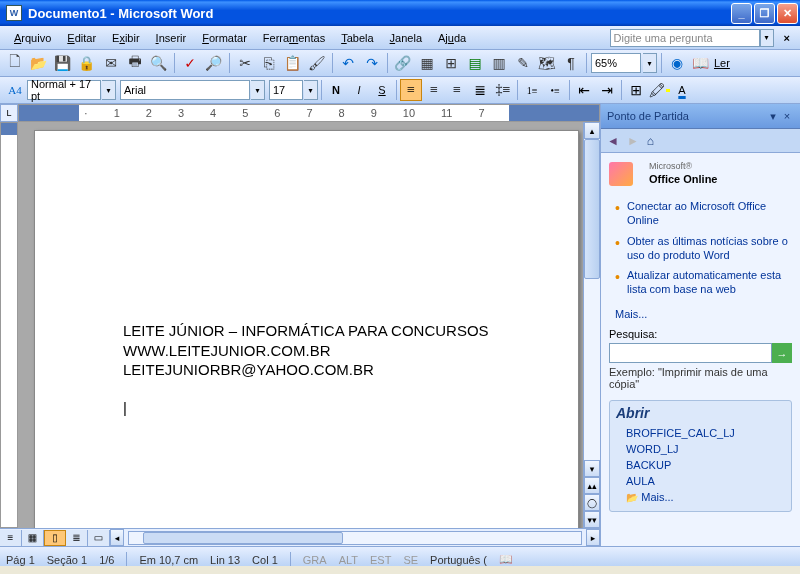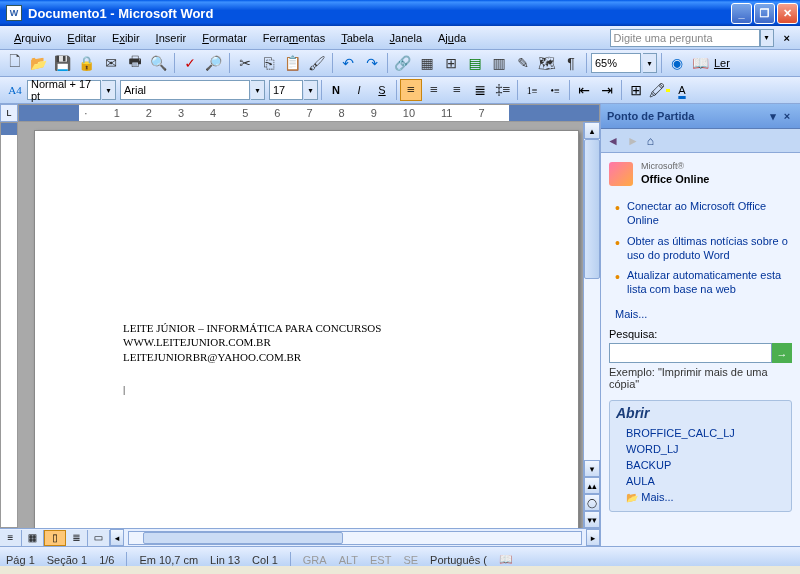--- a/index.html
+++ b/index.html
@@ -30,35 +30,35 @@
 .hruler-row { display: flex; height: 18px; background: #e6efff; }
 .ruler-corner { width: 18px; height: 18px; background: #e6efff; border: 1px solid #8ba8d8; display:flex;align-items:center;justify-content:center;font-size:9px; }
 .hruler { flex: 1; background: #fff; border: 1px solid #999; position: relative; overflow: hidden; font-size: 9px; color: #666; display: flex; align-items: center; }
 .hruler-dark { position: absolute; left: 0; width: 60px; height: 100%; background: #5a7db8; }
 .hruler-dark2 { position: absolute; right: 0; width: 90px; height: 100%; background: #5a7db8; }
 .doc-body { flex: 1; display: flex; overflow: hidden; }
 .vruler { width: 18px; background: #fff; border: 1px solid #999; position: relative; }
 .vruler-dark { position: absolute; top: 0; width: 100%; height: 12px; background: #5a7db8; }
 .canvas { flex: 1; background: #a9a9a9; position: relative; overflow: hidden; padding: 8px 0 0 16px; }
 .page { width: 545px; min-height: 700px; background: white; border: 1px solid #888; box-shadow: 2px 2px 4px rgba(0,0,0,0.3); padding: 190px 88px 40px 88px; }
-.page p { font-family: Liberation Serif, serif; font-size: 11px; line-height: 1.3; }
+.page p { font-family: Liberation Sans, sans-serif; font-size: 15px; line-height: 1.3; }
 .cursor-line { font-family: Arial; font-size: 15px; margin-top: 18px; }
 .vscroll { width: 17px; background: #dce8fa; border-left: 1px solid #8ba8d8; display: flex; flex-direction: column; }
 .scr-btn { height: 17px; background: linear-gradient(to bottom, #f0f6ff, #cbdcf5); border: 1px solid #8ba8d8; display:flex;align-items:center;justify-content:center;font-size:9px; }
 .scr-track { flex: 1; background: #eef4ff; position: relative; }
 .scr-thumb { position: absolute; top: 0; left: 0; right: 0; height: 140px; background: linear-gradient(to right, #d5e4fa, #b8d0f0); border: 1px solid #8ba8d8; border-radius: 2px;}
 .taskpane { width: 200px; background: #dce8fa; border-left: 1px solid #8ba8d8; display: flex; flex-direction: column; }
-.tp-header { height: 14px; background: linear-gradient(to bottom, #8ebaf0, #6a9ae0); display: flex; align-items: center; padding: 12px 6px; color: #1a3d7a; font-weight: bold; border-bottom: 1px solid #5a7db8; }
+.tp-header { height: 14px; background: linear-gradient(to bottom, #8ebaf0, #6a9ae0); display: flex; align-items: center; padding: 12px 6px; color: #1a3d7a; font-weight: normal; border-bottom: 1px solid #5a7db8; }
 .tp-header .tp-title { flex: 1; }
 .tp-header .tp-ctrl { width: 14px; text-align: center; color: #1a3d7a; font-size: 11px; }
 .tp-nav { height: 24px; background: #c3d8f5; display: flex; align-items: center; padding: 0 6px; gap: 8px; border-bottom: 1px solid #8ba8d8; }
 .tp-nav span { color: #647; font-size: 12px; }
 .tp-nav .home { color: #1a3d7a; }
 .tp-body { flex: 1; background: #eef4ff; padding: 8px; overflow: hidden; }
-.office-online { display: flex; align-items: center; gap: 8px; margin-bottom: 10px; }
+.office-online { display: flex; align-items: center; gap: 16px; margin-bottom: 10px; }
 .oo-logo { width: 24px; height: 24px; background: linear-gradient(135deg, #f7a, #fa4); border-radius: 3px; }
 .oo-text { font-size: 13px; }
 .oo-text .m { font-size: 9px; color: #666; display: block; }
 .oo-text .o { font-weight: bold; }
 .link-list { list-style: none; margin: 0 0 8px 6px; }
 .link-list li { color: #003399; font-size: 11px; padding: 3px 0 3px 12px; position: relative; line-height: 1.3; }
 .link-list li::before { content: "•"; position: absolute; left: 0; color: #e68a00; font-size: 14px; }
 .mais { color: #003399; font-size: 11px; padding-left: 6px; }
 .search-label { font-size: 11px; margin-top: 8px; }
 .search-row { display: flex; margin: 3px 0; }

